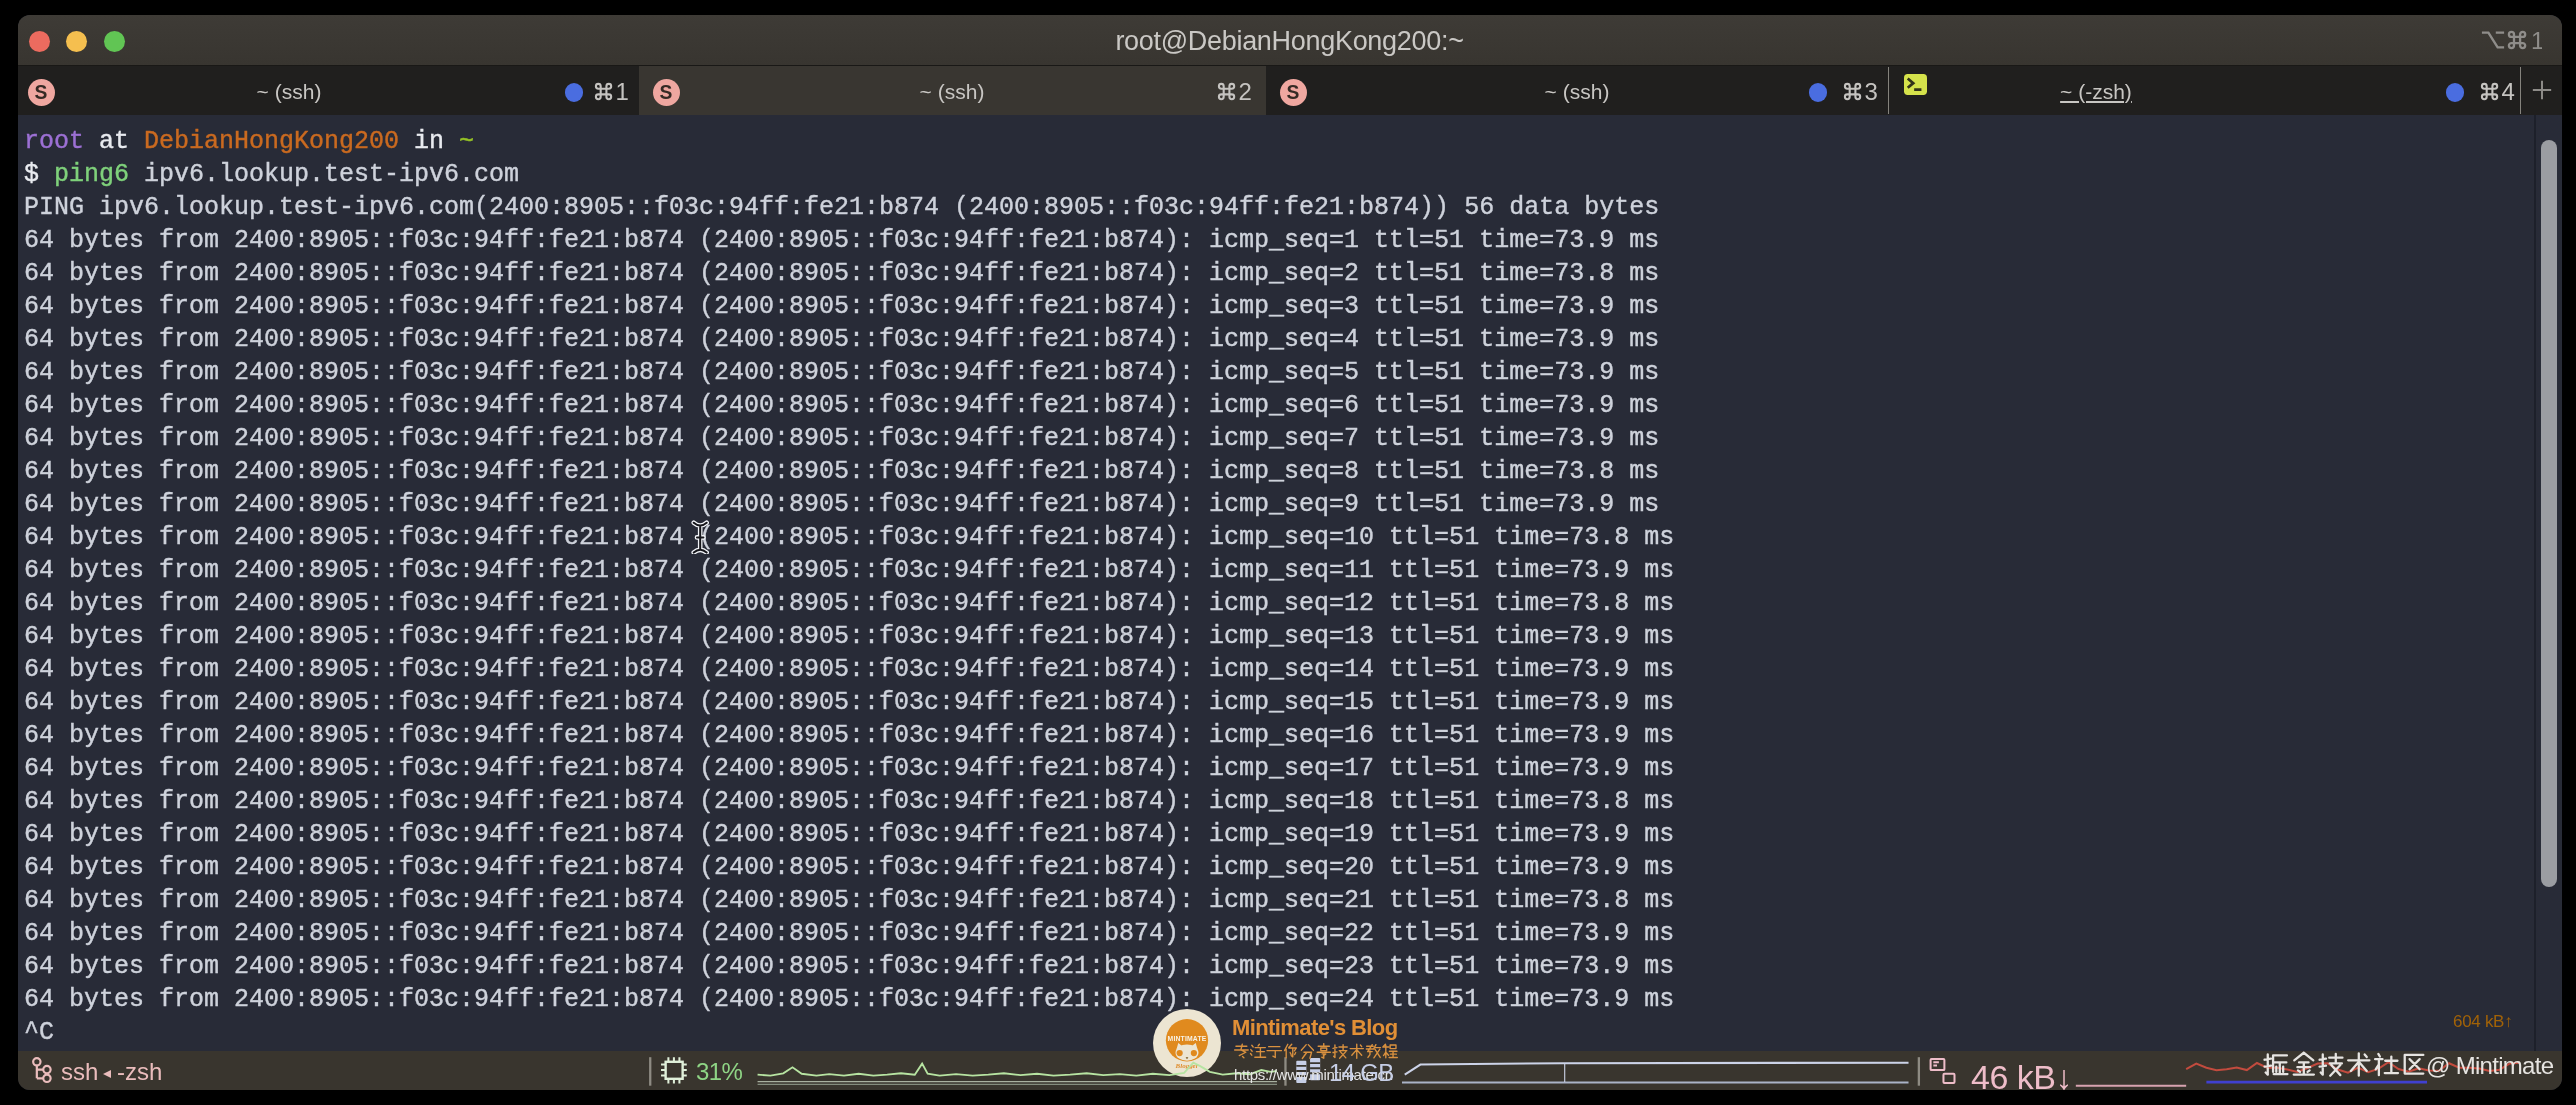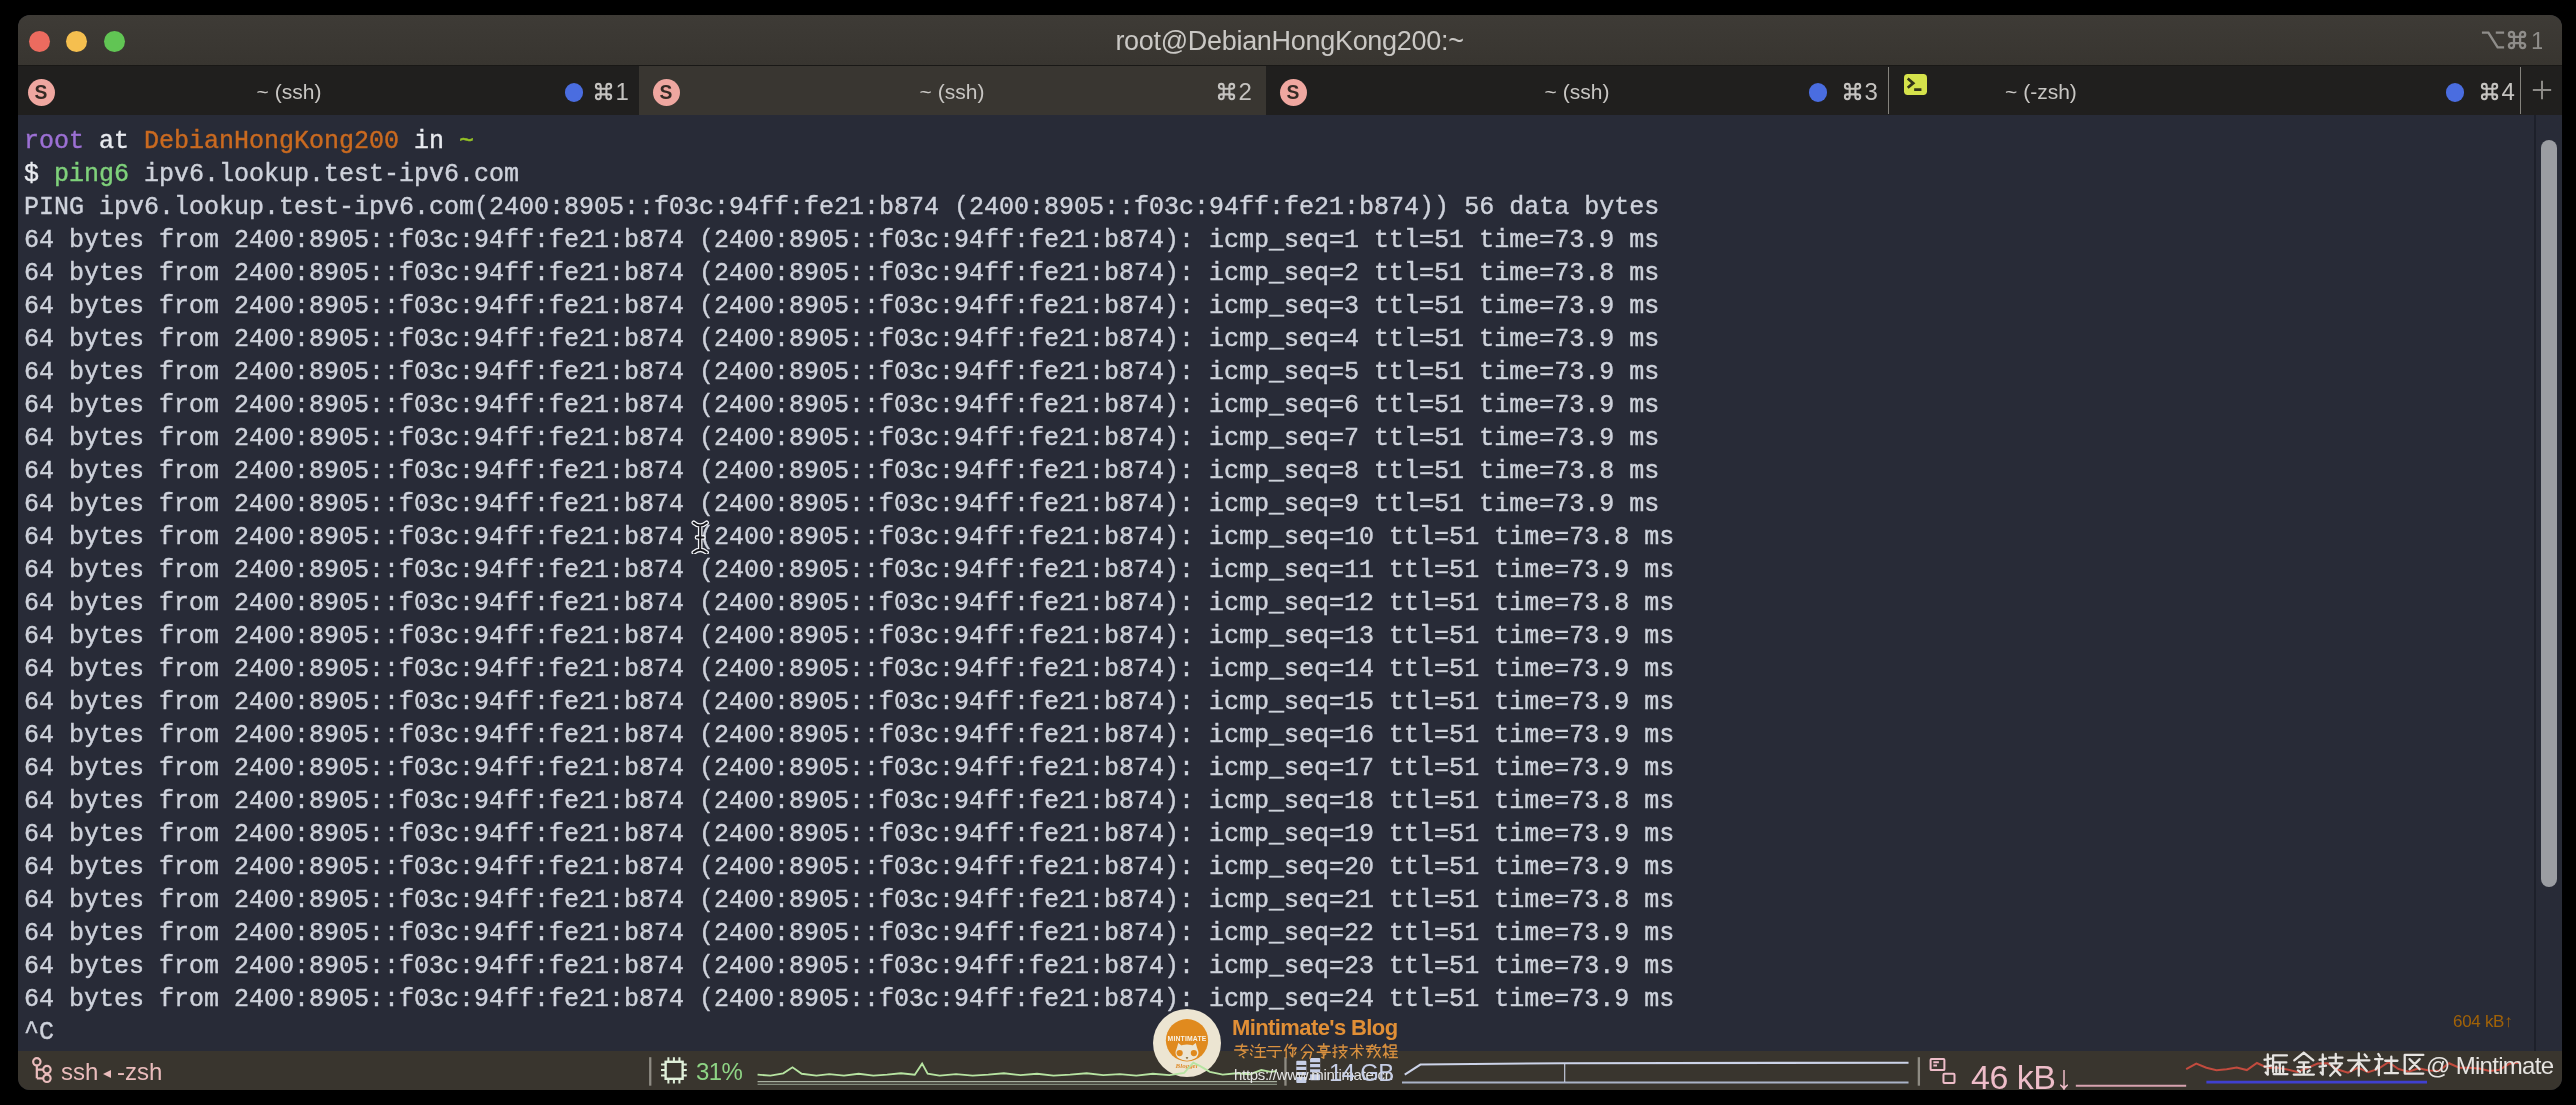--- a/index.html
+++ b/index.html
@@ -46,21 +46,21 @@
     <div class="sicon" style="left:635px;top:13px">S</div>
     <div class="sicon" style="left:1262px;top:13px">S</div>
     <div class="abs" style="left:1886px;top:8.3px;width:23px;height:21px;border-radius:3.7px;background:#d5e24b">
       <svg width="23" height="21" viewBox="0 0 25 23">
           <path d="M4,5 l6,5 l-6,5 M11,17 h8" stroke="#33331a" stroke-width="3" fill="none"></path>
         </svg>
     </div>
     <div class="tlabel" style="left:161px;width:221px;">~ (ssh)</div>
     <div class="tlabel" style="left:824px;width:221px;">~ (ssh)</div>
     <div class="tlabel" style="left:1449px;width:221px;">~ (ssh)</div>
-    <div class="tlabel" style="left:1913px;width:221px;">~ (-zsh)</div>
+    <div class="tlabel" style="left:1968px;width:221px;text-decoration:underline;">~ (-zsh)</div>
     <div class="bdot" style="left:547px;top:17.5px"></div>
     <div class="bdot" style="left:1791px;top:17.5px"></div>
     <div class="bdot" style="left:2428px;top:17.5px"></div>
     <svg class="abs" style="left:576px;top:16.5px" width="20" height="20" viewBox="0 0 22 22">
         <path d="M7.35,13.65 L7.35,7.35 L13.65,7.35 L13.65,13.65 Z M7.35,7.35 L7.35,4.725 A2.625,2.625 0 1 0 4.725,7.35 L7.35,7.35 M13.65,7.35 L16.275,7.35 A2.625,2.625 0 1 0 13.65,4.725 L13.65,7.35 M13.65,13.65 L13.65,16.275 A2.625,2.625 0 1 0 16.275,13.65 L13.65,13.65 M7.35,13.65 L4.725,13.65 A2.625,2.625 0 1 0 7.35,16.275 L7.35,13.65" stroke="#c5c3c0" stroke-width="2.3" fill="none"></path>
       </svg>
     <div class="cmdnum" style="left:598px;">1</div>
     <svg class="abs" style="left:1199px;top:16.5px" width="20" height="20" viewBox="0 0 22 22">
         <path d="M7.35,13.65 L7.35,7.35 L13.65,7.35 L13.65,13.65 Z M7.35,7.35 L7.35,4.725 A2.625,2.625 0 1 0 4.725,7.35 L7.35,7.35 M13.65,7.35 L16.275,7.35 A2.625,2.625 0 1 0 13.65,4.725 L13.65,7.35 M13.65,13.65 L13.65,16.275 A2.625,2.625 0 1 0 16.275,13.65 L13.65,13.65 M7.35,13.65 L4.725,13.65 A2.625,2.625 0 1 0 7.35,16.275 L7.35,13.65" stroke="#c5c3c0" stroke-width="2.3" fill="none"></path>
       </svg>

